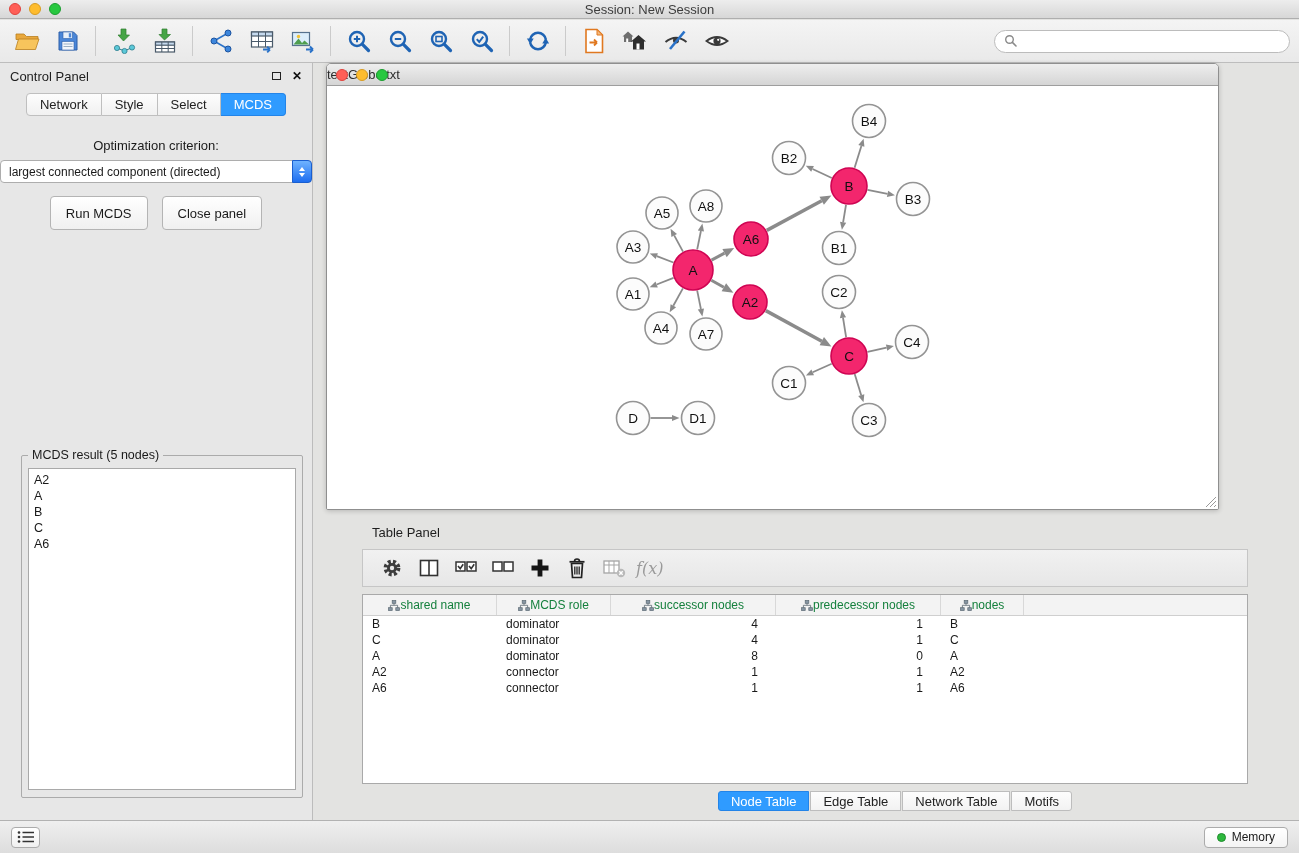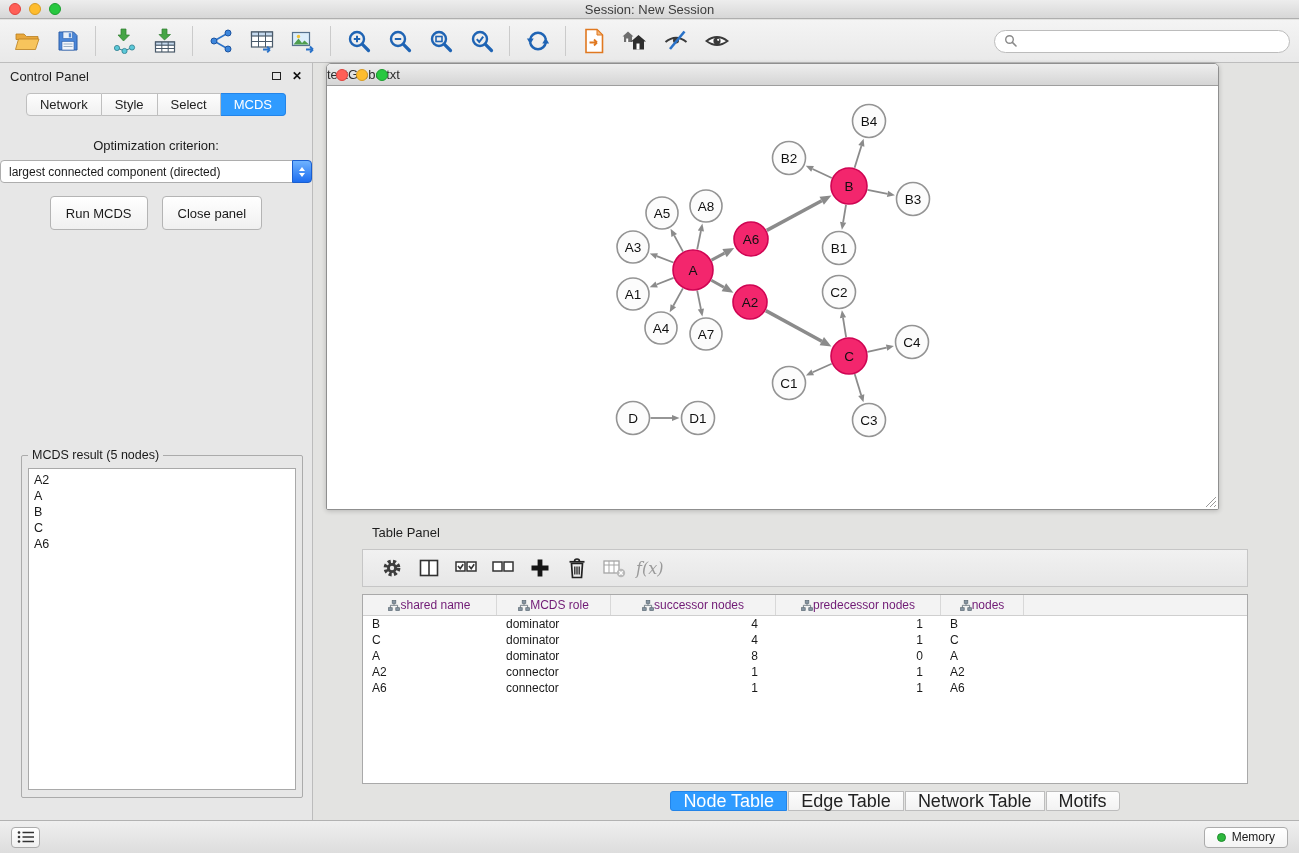--- a/index.html
+++ b/index.html
@@ -80,27 +80,27 @@
   .table-panel { margin-top:10px; width:1066px; position:relative;margin-left:36px; }
   .tp-header { height:24px; display:flex; align-items:center; padding:0 2px 0 10px; }
   .tp-toolbar { margin-top:5px; height:38px; width:886px; border:1px solid #c6c6c6;
     background:linear-gradient(#f1f1f1,#e7e7e7); display:flex; align-items:center; padding-left:10px; }
   .tp-btn { width:37px; height:30px; display:flex; align-items:center; justify-content:center; }
   .fx-label { font-family:"DejaVu Serif",serif; font-style:italic; font-size:16px; color:#9a9a9a; padding-left:4px; }
   .data-table { margin-top:7px; width:886px; height:190px; background:#fff; border:1px solid #a9a9a9;
     font-size:12px; overflow:hidden; }
   .thead { display:flex; height:21px; background:#f3f3f3; border-bottom:1px solid #cfcfcf; }
   .th { display:flex; align-items:center; justify-content:center; gap:0; border-right:1px solid #d8d8d8;
-    font-size:12px; color:#701a75; overflow:hidden;text-align:right; }
+    font-size:12px; color:#15803d; overflow:hidden;text-align:right; }
   .th-filler { flex:1; border-right:none; }
   .trow { display:flex; height:16px; align-items:center; }
   .td { padding-left:9px; white-space:nowrap; overflow:hidden; }
   .td.num { text-align:right; padding-left:0; padding-right:18px; }
   .tp-tabs { display:flex; justify-content:center; margin-top:7px; gap:1px; }
-  .tp-tab { font-size:18px; height:20px; display:flex; align-items:center; padding:0 12px;
+  .tp-tab { font-size:13px; height:20px; display:flex; align-items:center; padding:0 12px;
     background:linear-gradient(#fdfdfd,#f2f2f2); border:1px solid #bdbdbd; color:#222; }
   .tp-tab:first-child { border-radius:3px 0 0 3px; }
   .tp-tab:last-child { border-radius:0 3px 3px 0; }
   .tp-active { color:#fff !important; border-color:#2384e8 !important; }
 
   
   .statusbar { position:absolute; bottom:0; left:0; right:0; height:33px;
     background:linear-gradient(#efefef,#dddddd); border-top:1px solid #b2b2b2;
     display:flex; align-items:center; padding:0 11px; }
   .list-btn { width:29px; height:21px; background:linear-gradient(#ffffff,#f0f0f0);

